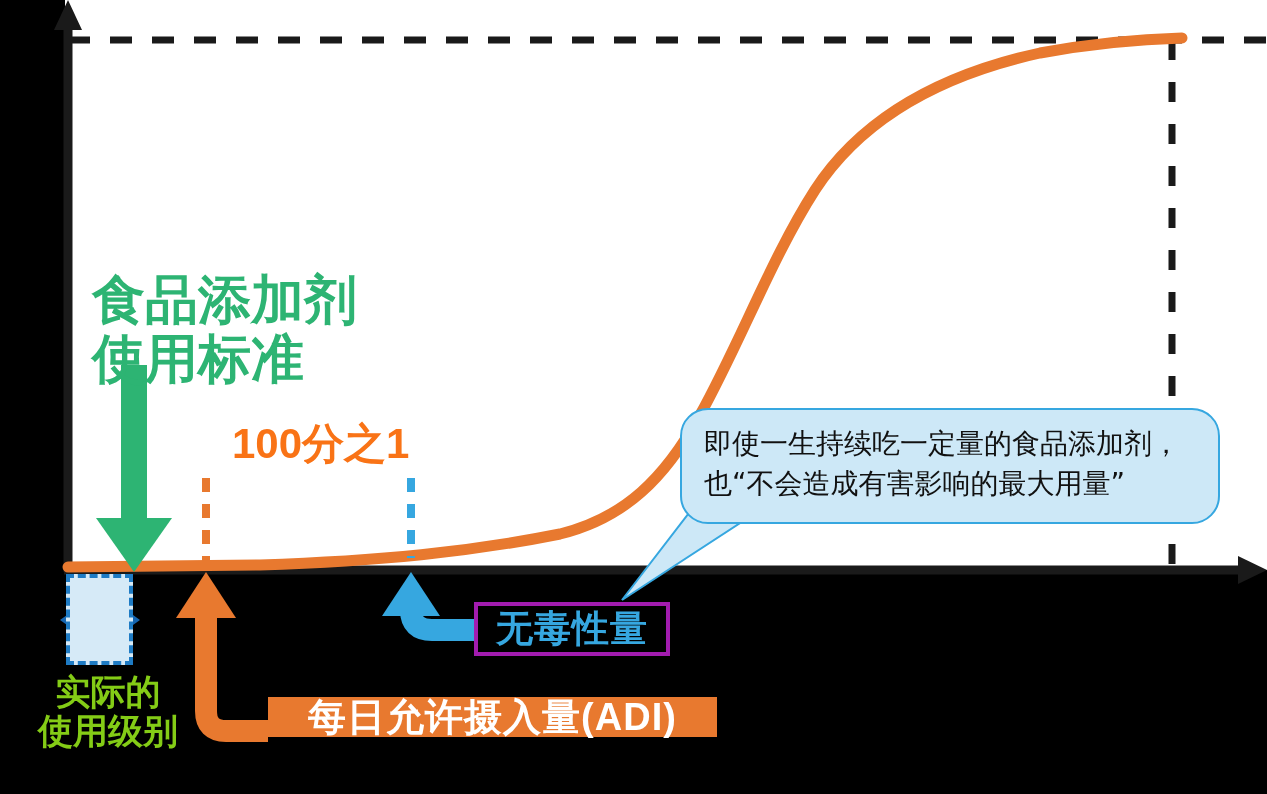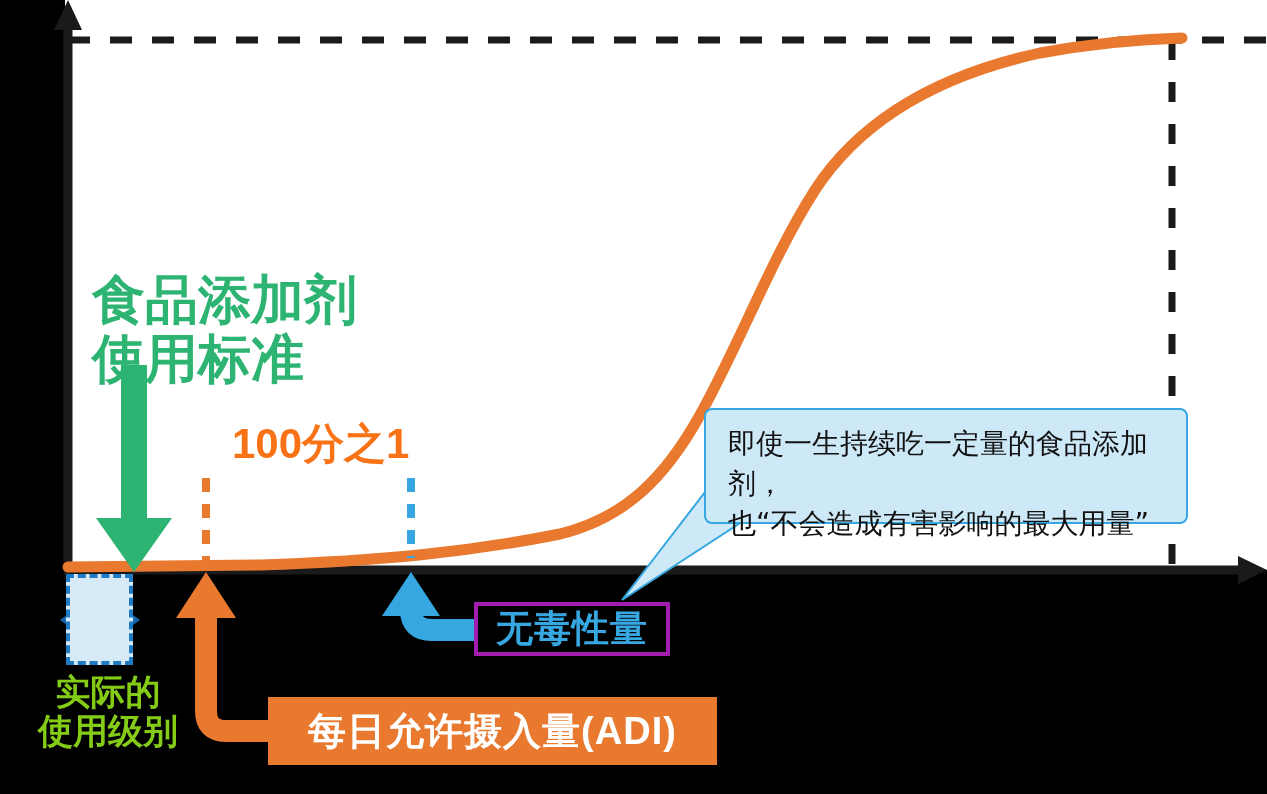--- a/index.html
+++ b/index.html
@@ -13,27 +13,27 @@
 
   #std-label{left:92px;top:270px;color:#2DB473;font-size:53px;}
   #ratio-label{left:232px;top:420px;color:#f97316;font-size:42px;}
   #actual-label{left:38px;top:672px;color:#84cc16;font-size:35px;text-align:center;}
 
   #nontoxic-box{position:absolute;left:474px;top:602px;width:196px;height:54px;
       border:4px solid #a21caf;box-sizing:border-box;background:#000;
       display:flex;align-items:center;justify-content:center;}
   #nontoxic-box span{color:#36A7E0;font-size:37px;font-weight:bold;letter-spacing:1px;}
 
-  #adi-box{position:absolute;left:268px;top:697px;width:449px;height:68px;
+  #adi-box{position:absolute;left:268px;top:697px;width:449px;height:40px;
       background:#E8792F;display:flex;align-items:center;justify-content:center;}
   #adi-box span{color:#fff;font-size:38px;font-weight:bold;letter-spacing:1px;}
 
-  #callout{position:absolute;left:680px;top:408px;width:484px;height:116px;
-      background:#CDE8F7;border:2px solid #36A7E0;border-radius:8px;
-      box-sizing:border-box;padding:14px 20px 0 22px;margin-left:24px;}
+  #callout{position:absolute;left:680px;top:408px;width:540px;height:116px;
+      background:#CDE8F7;border:2px solid #36A7E0;border-radius:28px;
+      box-sizing:border-box;padding:14px 20px 0 22px;}
   #callout p{margin:0;color:#111;font-size:28px;line-height:1.42;font-weight:500;
       font-family:"DejaVu Sans","Liberation Sans",sans-serif;white-space:pre-line;}
 
   #actual-band{position:absolute;left:66px;top:574px;width:67px;height:91px;
       background:#D6EAF7;border:4px dashed #1E7BC4;box-sizing:border-box;}
 </style>
 </head>
 <body>
 
 <div id="stage">

